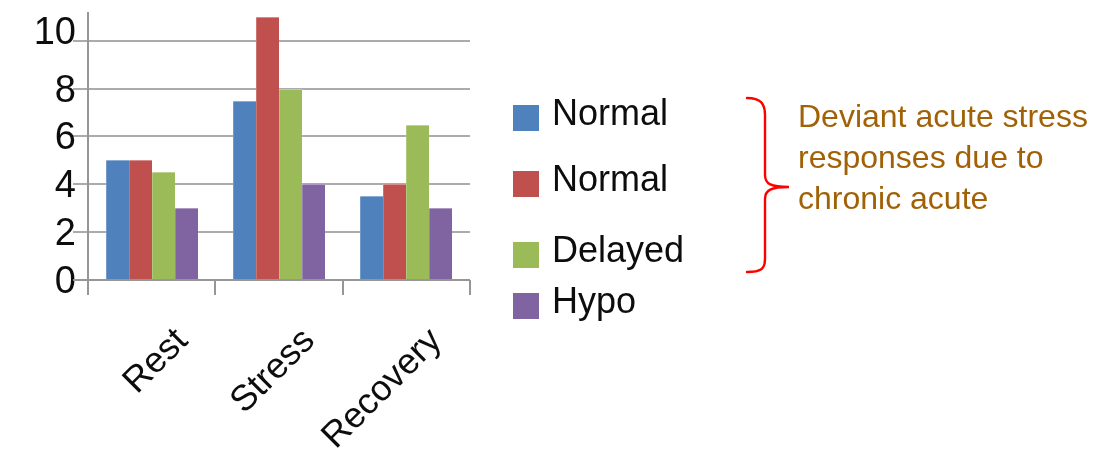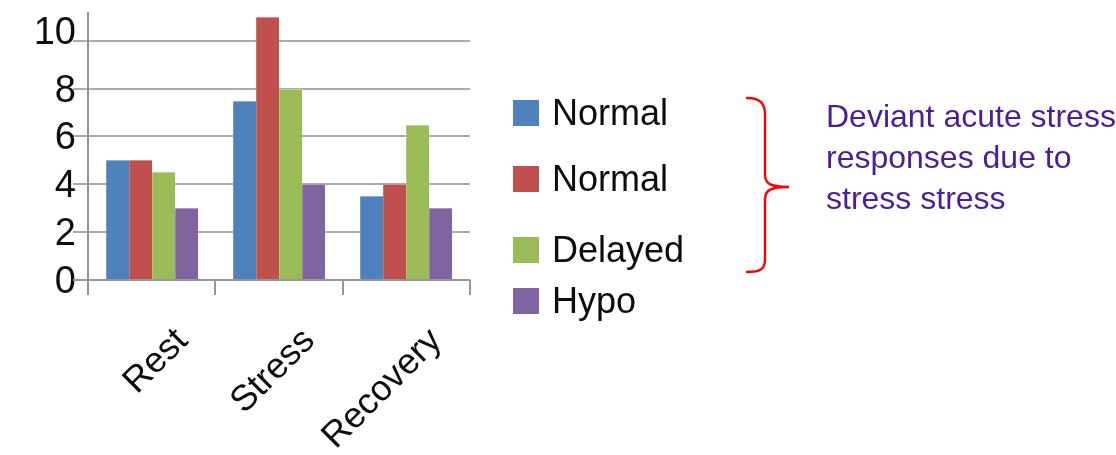--- a/index.html
+++ b/index.html
@@ -15,25 +15,25 @@
   .tick{position:absolute;width:2px;height:15px;background:#969696;}
   .ylab{
     position:absolute;left:0;width:76px;text-align:right;
     font-size:38px;line-height:50px;color:#0d0d0d;
   }
   .xlab{
     position:absolute;font-size:36px;color:#0d0d0d;white-space:nowrap;
     transform:rotate(-45deg) translateX(-100%);transform-origin:0 0;
   }
   
-  .legend-item{position:absolute;left:513px;display:flex;gap:13px;align-items:flex-start;}
+  .legend-item{position:absolute;left:513px;display:flex;gap:13px;align-items:flex-end;}
   .legend-swatch{width:26px;height:26px;flex:0 0 auto;}
   .legend-label{font-size:36px;line-height:36px;margin-top:-5px;color:#0d0d0d;white-space:nowrap;}
   
-  .annotation{position:absolute;left:826px;top:96px;color:#4c1d95;}
+  .annotation{position:absolute;left:798px;top:96px;color:#a16207;}
   .annotation div{font-size:32px;line-height:41px;white-space:nowrap;}
   .brace{position:absolute;left:740px;top:91px;}
 </style>
 </head>
 <body>
 
 <div class="stage">
 
   <div id="chart">
       <div class="ylab" style="top: 255px;">0</div>
@@ -89,16 +89,16 @@
     </div>
   </div>
 
   <svg class="brace" width="58" height="192" viewBox="0 0 58 192">
     <path id="brace-path" d="M7,7 C21,7 25,13 25,24 L25,84 C25,93 31,96 49,96 C31,96 25,99 25,108 L25,168 C25,178 21,181 7,181" fill="none" stroke="#FF0000" stroke-width="2.4" stroke-linecap="round"></path>
   </svg>
 
   <div class="annotation">
     <div>Deviant acute stress</div>
     <div>responses due to</div>
-    <div>stress stress</div>
+    <div>chronic acute</div>
   </div>
 
 </div>
 
 </body></html>

